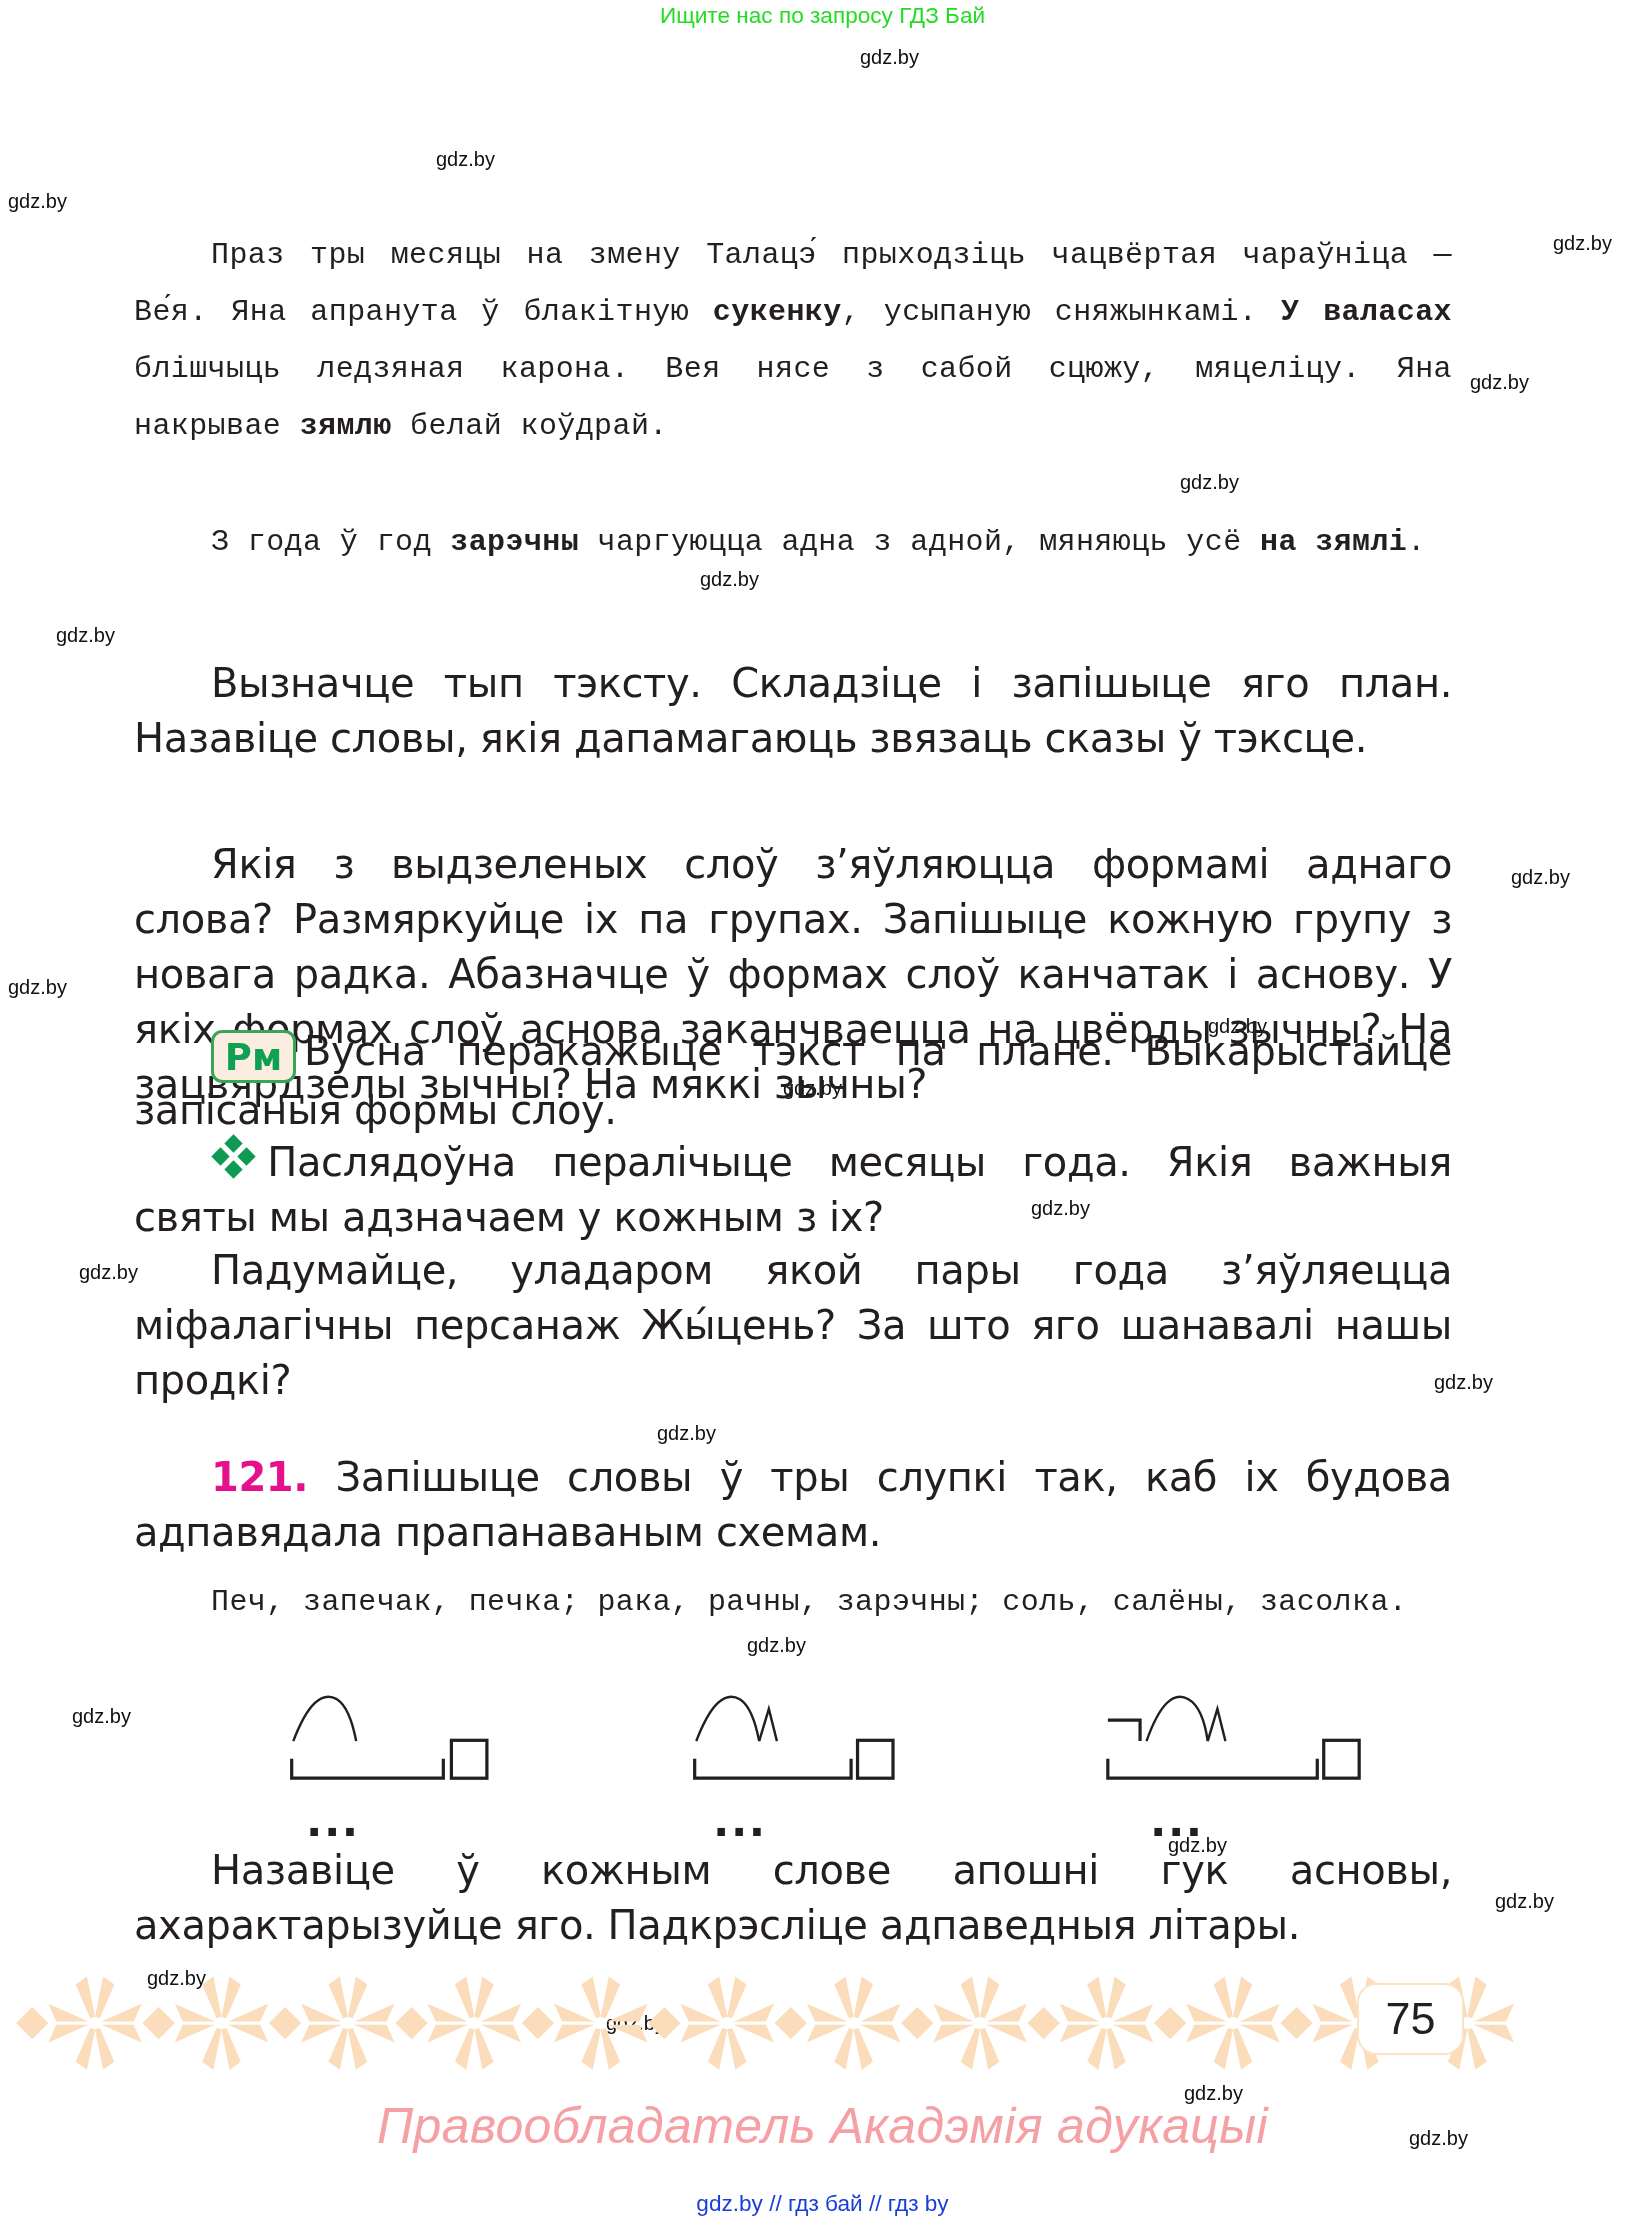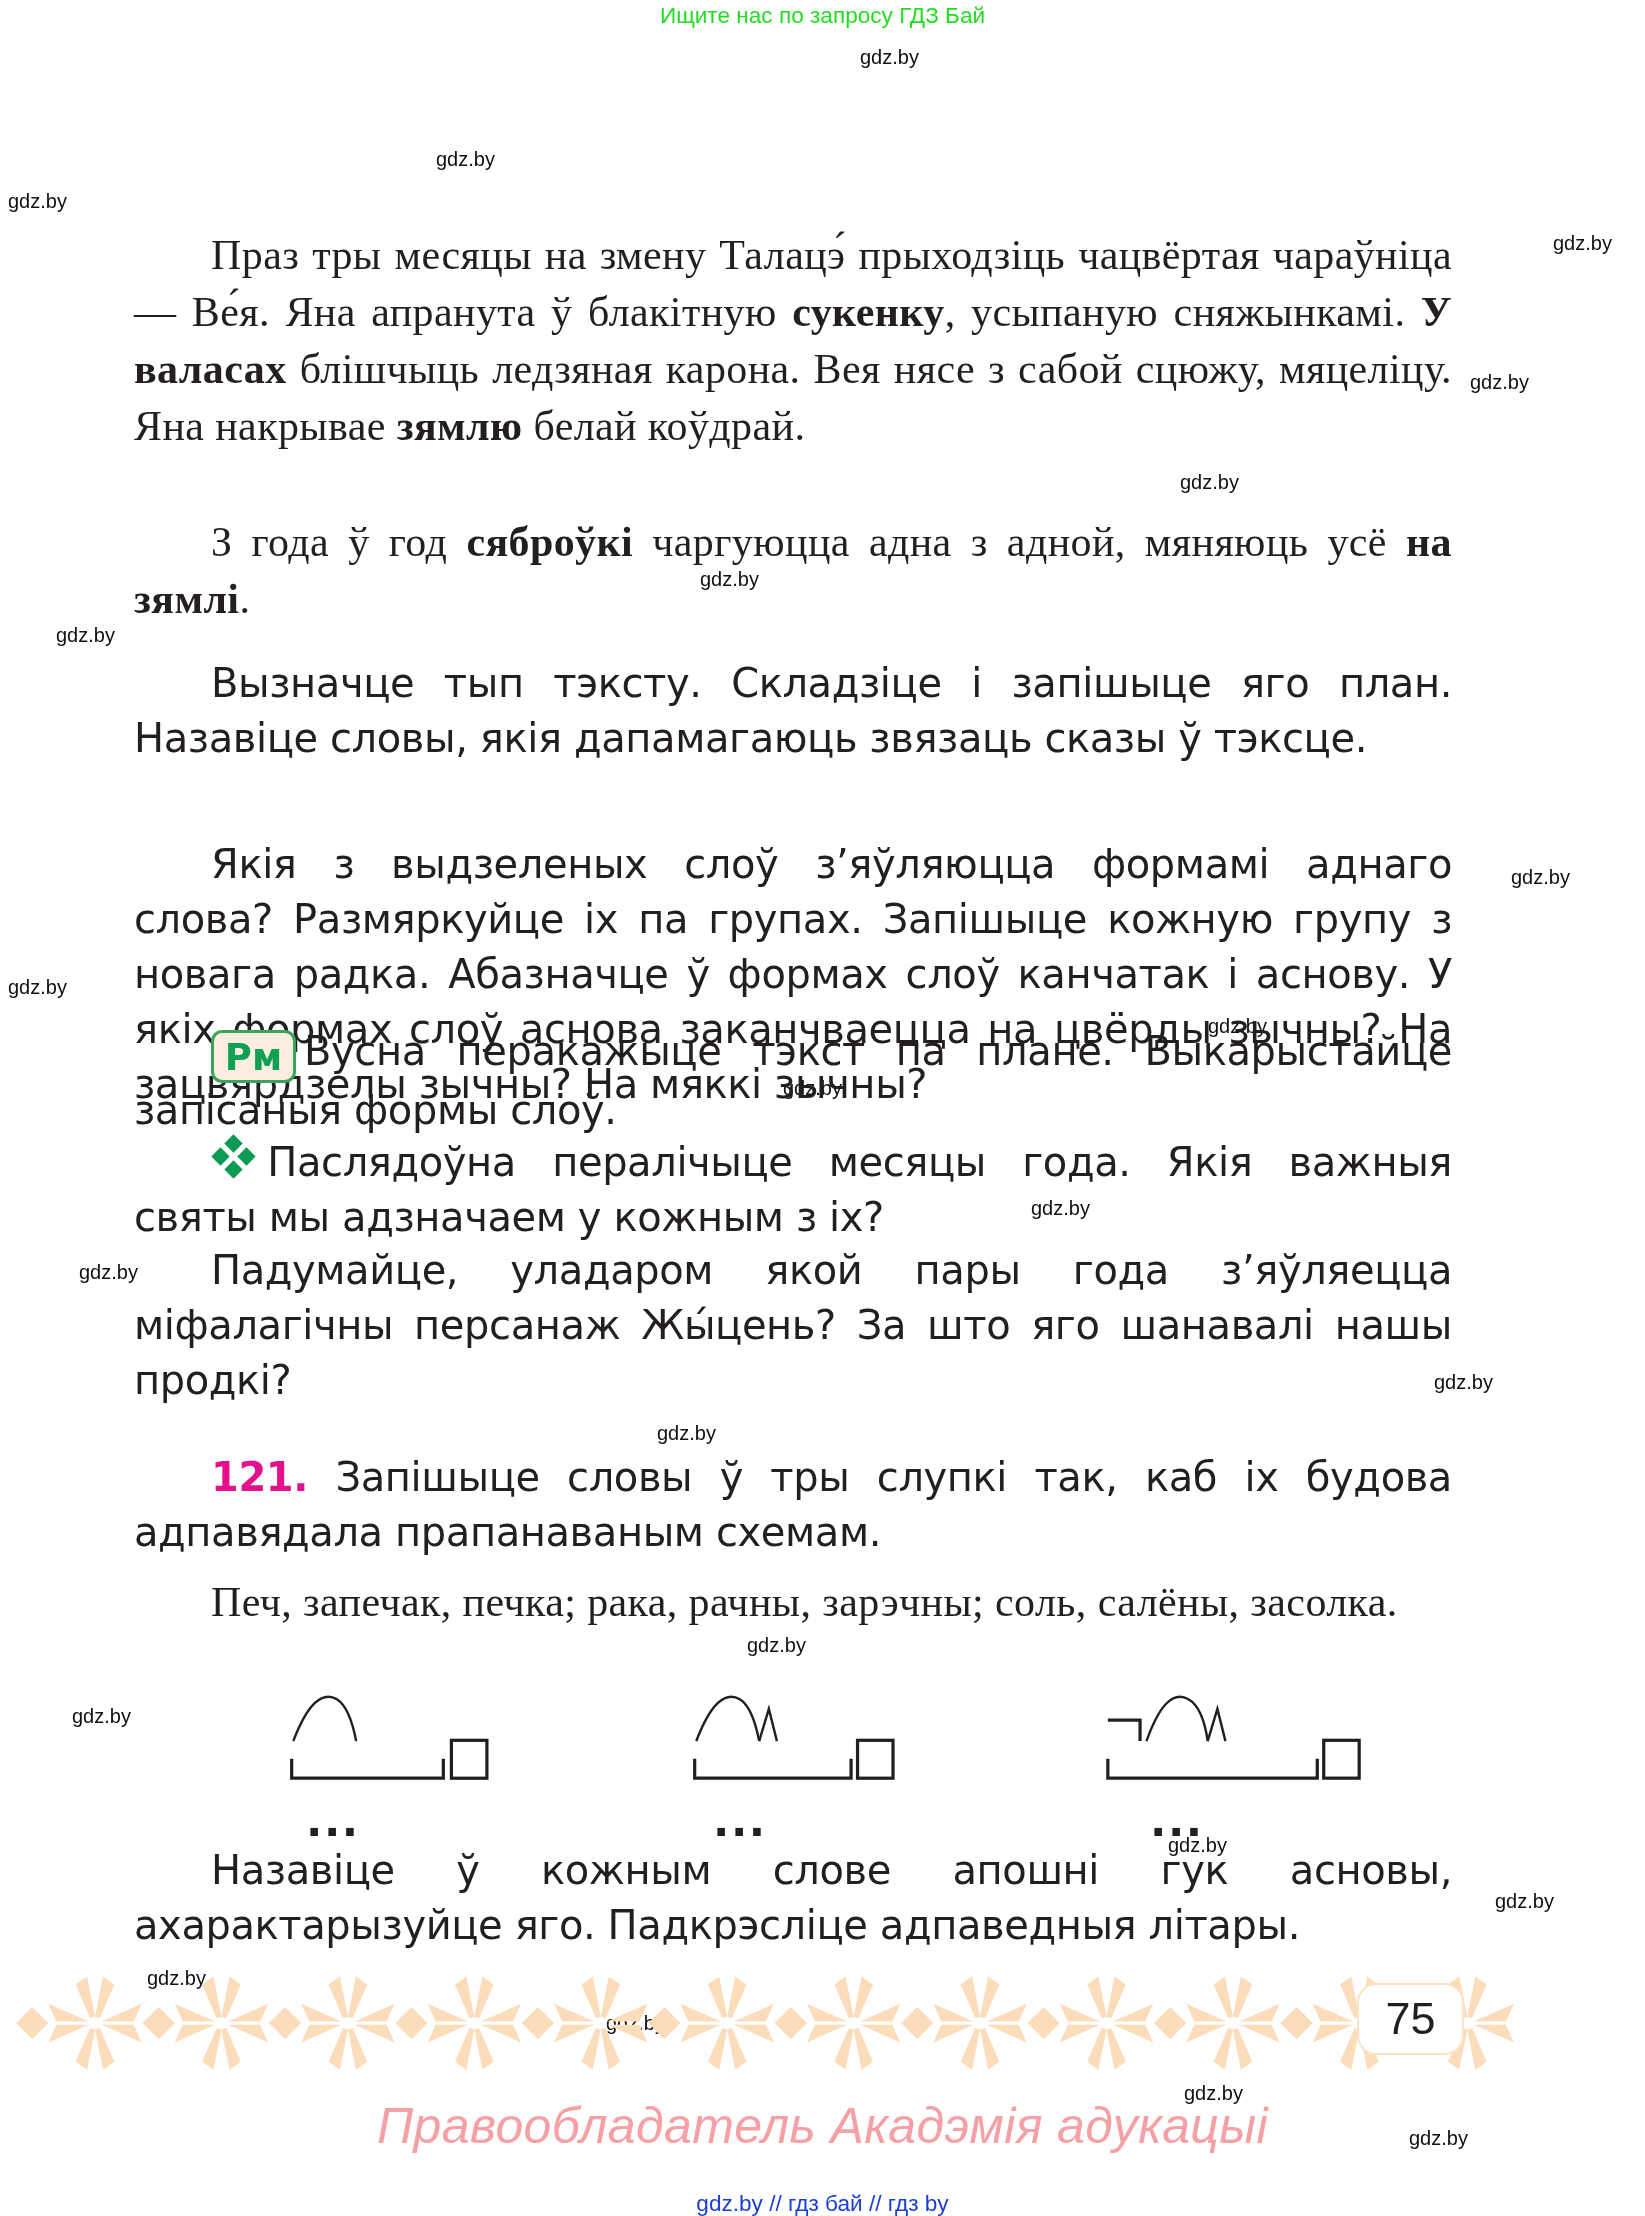--- a/index.html
+++ b/index.html
@@ -1,19 +1,19 @@
 <!DOCTYPE html>
 <html style="font-size:13px"><head>
 <meta charset="utf-8">
 <style>
   html, body { margin: 0; padding: 0; background: #ffffff; }
   body { width: 1645px; height: 2216px; position: relative; overflow: hidden; color: #231f20; }
   .wm { position: absolute; font-family: "Liberation Sans", sans-serif; font-size: 20px; color: #111; line-height: 1; white-space: nowrap; }
   .top-banner { position: absolute; top: 3.2px; left: 0; width: 1645px; text-align: center; font-family: "Liberation Sans", sans-serif; font-size: 22.6px; color: #22dd22; }
-  .serif { font-family: Liberation Serif, serif; font-size: 42px; line-height: 57px; letter-spacing: 0.4px; }
+  .serif { font-family: Liberation Mono, monospace; font-size: 30px; line-height: 57px; letter-spacing: 0.4px; }
   .sans { font-family: "DejaVu Sans", sans-serif; font-size: 40px; line-height: 55px; letter-spacing: -0.4px; }
   .para { position: absolute; left: 134px; width: 1318px; text-align: justify; margin: 0; }
   .indent { text-indent: 77px; }
   b { font-weight: bold; }
   .rm-badge { display: inline-block; vertical-align: -4.8px; width: 85px; height: 53px; line-height: 50px; box-sizing: border-box;
               border: 3.2px solid #3aa55a; border-radius: 11.3px; background: #fbeee0; color: #0fa054;
               font-family: "DejaVu Sans", sans-serif; font-weight: bold; font-size: 37px; text-align: center; text-indent: 0; margin-right: 8px; letter-spacing: 0; }
   .diamonds { display: inline-block; position: relative; width: 45px; height: 45px; vertical-align: -3.2px; margin-right: 11.3px; }
   .diamonds span { position: absolute; width: 13px; height: 13px; background: #0e9a52; transform: rotate(45deg); }
   .ex-num { color: #e5118c; font-weight: bold; }
@@ -54,21 +54,21 @@
     <div class="wm" style="left: 1168px; top: 1835px;">gdz.by</div>
     <div class="wm" style="left: 1495px; top: 1891px;">gdz.by</div>
     <div class="wm" style="left: 147px; top: 1968px;">gdz.by</div>
     <div class="wm" style="left: 606px; top: 2013px;">gdz.by</div>
     <div class="wm" style="left: 1184px; top: 2083px;">gdz.by</div>
     <div class="wm" style="left: 1409px; top: 2128px;">gdz.by</div>
   </div>
 
 <p class="para serif indent" style="top:227px;"><span>Праз тры месяцы на змену Талацэ́ прыходзіць чацвёртая чараўніца — Ве́я. Яна апранута ў блакітную </span><b>сукенку</b><span>, усыпаную сняжынкамі. </span><b>У валасах</b><span> блішчыць ледзяная карона. Вея нясе з сабой сцюжу, мяцеліцу. Яна накрывае </span><b>зямлю</b><span> белай коўдрай.</span></p>
 
-<p class="para serif indent" style="top:514px;"><span>З года ў год </span><b>сяброўкі</b><span> чаргуюцца адна з адной, мяняюць усё </span><b>на зямлі</b><span>.</span></p>
+<p class="para serif indent" style="top:514px;"><span>З года ў год </span><b>зарэчны</b><span> чаргуюцца адна з адной, мяняюць усё </span><b>на зямлі</b><span>.</span></p>
 
 <p class="para sans indent" style="top:640px;margin-top:16px;">Вызначце тып тэксту. Складзіце і запішыце яго план. Назавіце словы, якія дапамагаюць звязаць сказы ў тэксце.</p>
 <p class="para sans indent" style="top:790px;margin-top:47px;">Якія з выдзеленых слоў з’яўляюцца формамі аднаго слова? Размяркуйце іх па групах. Запішыце кожную групу з новага радка. Абазначце ў формах слоў канчатак і аснову. У якіх формах слоў аснова заканчваецца на цвёрды зычны? На зацвярдзелы зычны? На мяккі зычны?</p>
 
 <p class="para sans indent" style="top:1024px;"><span class="rm-badge">Рм</span><span>Вусна перакажыце тэкст па плане. Выкарыстайце запісаныя формы слоў.</span></p>
 
 <p class="para sans indent" style="top:1134px;"><span class="diamonds"><span style="left:16px; top:3.2px;"></span><span style="left:3.2px; top:16px;"></span><span style="left:29px; top:16px;"></span><span style="left:16px; top:29px;"></span></span><span>Паслядоўна пералічыце месяцы года. Якія важныя святы мы адзначаем у кожным з іх?</span></p>
 
 <p class="para sans indent" style="top:1243px;">Падумайце, уладаром якой пары года з’яўляецца міфалагічны персанаж Жы́цень? За што яго шанавалі нашы продкі?</p>
 

